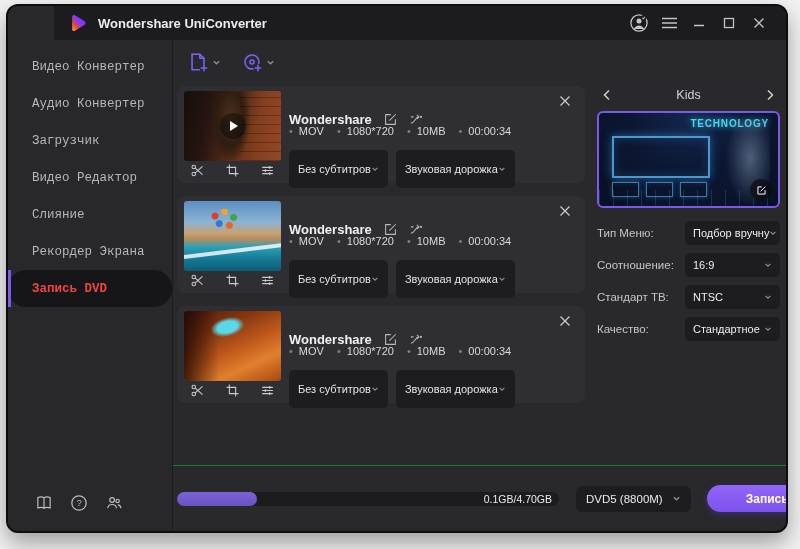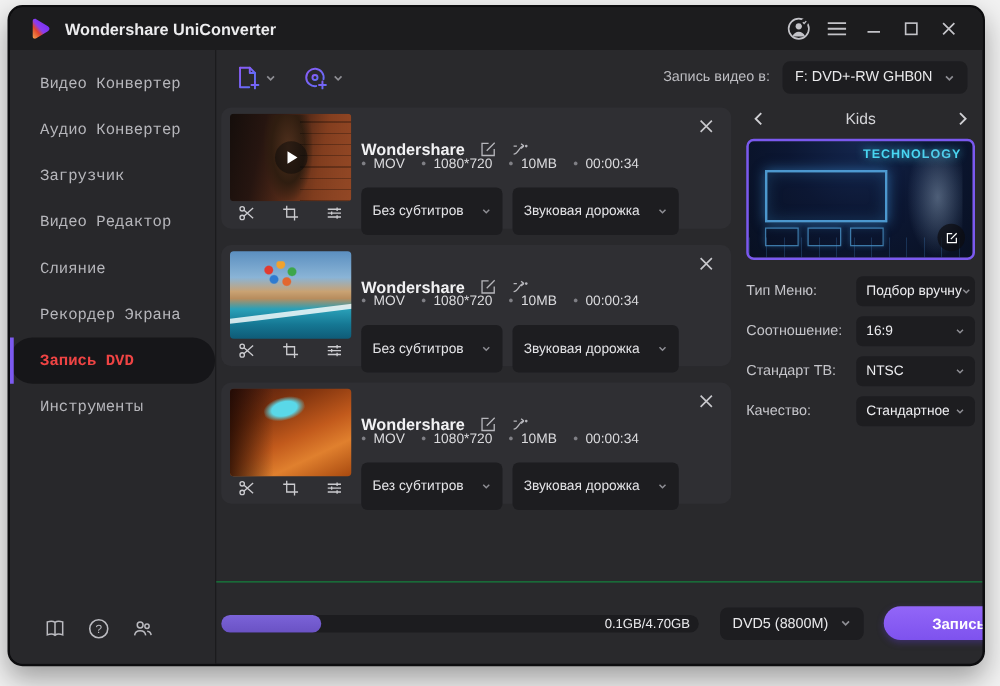--- a/index.html
+++ b/index.html
@@ -10,21 +10,21 @@
     position:relative; overflow:hidden;
     -webkit-font-smoothing:antialiased;
   }
   .window{
     position:absolute; left:6px; top:4px; width:782px; height:529px;
     background:#29292c; border:2px solid #0d0d0f; border-radius:12px;
     box-shadow:0 10px 22px rgba(0,0,0,.35);
     overflow:hidden; display:flex; flex-direction:column;
   }
   
-  .titlebar{ height:34px; flex:none; background:#1c1c1e; display:flex; align-items:center; padding:0 14px; }
+  .titlebar{ height:34px; flex:none; background:#1c1c1e; display:flex; align-items:center; padding:0 14px;margin-left:46px; }
   .logo{ width:20px; height:20px; flex:none; display:flex; }
   .app-title{ margin-left:10px; font-size:13px; font-weight:700; color:#ececee; }
   .tb-controls{ margin-left:auto; display:flex; align-items:center; gap:4px; color:#c3c3c8; }
   .tb-btn{ width:26px; height:24px; display:flex; align-items:center; justify-content:center; cursor:pointer; background:none; border:none; color:#c3c3c8; }
   
   .content{ flex:1; display:flex; min-height:0; }
   .sidebar{ width:165px; flex:none; background:#28282b; border-right:1px solid #1b1b1d; display:flex; flex-direction:column; padding-top:8px; }
   .side-item{ height:37px; flex:none; display:flex; align-items:center; padding-left:24px; font-size:12.5px; color:#b6b6bb; cursor:pointer; position:relative; white-space:nowrap;font-family:Liberation Mono, monospace; }
   .side-item.selected{ background:#161619; color:#ef4444; font-weight:700;border-radius:18px; }
   .side-item.selected::before{ content:""; position:absolute; left:0; top:0; bottom:0; width:3px; background:#7c5af0; }
@@ -49,21 +49,21 @@
   .play-ov{ position:absolute; left:50%; top:50%; transform:translate(-50%,-50%); width:26px; height:26px; border-radius:50%; background:rgba(10,10,10,.5); display:flex; align-items:center; justify-content:center; }
   .play-ov::after{ content:""; margin-left:2px; border-left:8px solid #fff; border-top:5px solid transparent; border-bottom:5px solid transparent; }
   .card-title-row{ position:absolute; left:112px; top:26px; display:flex; align-items:center; gap:11px; }
   .card-title{ font-size:13px; font-weight:700; color:#f1f1f3; }
   .t-ic{ width:15px; height:15px; display:flex; color:#b7b7bc; cursor:pointer; }
   .card-close{ position:absolute; top:9px; right:12px; width:14px; height:14px; color:#c9c9cd; cursor:pointer; display:flex; }
   .card-info{ position:absolute; left:112px; top:39px; display:flex; align-items:center; gap:13px; font-size:11px; color:#dadadd; white-space:nowrap; }
   .info-item{ display:flex; align-items:center; gap:6px; }
   .dot{ color:#808086; font-size:11px; }
   .card-pills{ position:absolute; left:112px; top:64px; display:flex; gap:8px; }
-  .pill{ height:38px; background:#1d1d20; border-radius:5px; display:flex; align-items:center; gap:14px; padding:0 9px; font-size:11px; color:#e4e4e7; cursor:pointer; white-space:nowrap; }
+  .pill{ height:38px; background:#1d1d20; border-radius:5px; display:flex; align-items:center; gap:0; padding:0 9px; font-size:11px; color:#e4e4e7; cursor:pointer; white-space:nowrap; }
   
   .t0{ background:linear-gradient(102deg,#150e0b 0%,#261510 26%,#53281786 50%,#7c3b1d 72%,#8f4927 100%),linear-gradient(180deg,#2a1a12,#522a18); }
   .t0 .hair{ left:28%; top:2%; width:40%; height:96%; background:radial-gradient(ellipse at 50% 38%,#50301d 0%,#2f1d10 48%,transparent 74%); }
   .t0 .bricks{ right:0; top:0; width:42%; height:100%; background:repeating-linear-gradient(0deg,rgba(0,0,0,.28) 0 1px,transparent 1px 9px),linear-gradient(90deg,transparent,rgba(150,70,35,.5)); }
   .t1{ background:linear-gradient(180deg,#5b8fc0 0%,#8ab4d6 30%,#c9a273 46%,#b88d5e 54%,#2aa0b8 66%,#157793 84%,#0f5b77 100%); }
   .t1 .balloons{ left:26%; top:12%; width:30px; height:22px;
     background:radial-gradient(circle at 20% 32%,#e23b30 0 3px,transparent 4px),radial-gradient(circle at 52% 12%,#f0a22e 0 3px,transparent 4px),radial-gradient(circle at 82% 38%,#3da64a 0 3px,transparent 4px),radial-gradient(circle at 34% 66%,#2e7bd0 0 3px,transparent 4px),radial-gradient(circle at 68% 74%,#e2672f 0 3px,transparent 4px); }
   .t1 .carline{ left:-4%; bottom:26%; width:110%; height:4px; background:rgba(255,255,255,.8); transform:rotate(-7deg); }
   .t2{ background:linear-gradient(155deg,#4f1e10 0%,#83350f 28%,#c25a1c 55%,#e0802e 74%,#a8490f 100%); }
   .t2 .sky{ left:28%; top:10%; width:34%; height:26%; background:radial-gradient(ellipse,#5ad8e8 0 44%,transparent 74%); transform:rotate(-14deg); }
@@ -173,23 +173,20 @@
         </div>
       <div class="side-item">
           <span>Слияние</span>
         </div>
       <div class="side-item">
           <span>Рекордер Экрана</span>
         </div>
       <div class="side-item selected">
           <span>Запись DVD</span>
         </div>
-      <div class="side-item">
-          <span>Инструменты</span>
-        </div>
       <div class="side-bottom">
         <span class="sb-ic">
           <svg viewBox="0 0 24 24" width="18" height="18" fill="none" stroke="currentColor" stroke-width="1.6">
               <path d="M12 5.2 C10 3.6 7 3.6 3.8 4.7 v13.8 C7 17.4 10 17.4 12 19 C14 17.4 17 17.4 20.2 18.5 V4.7 C17 3.6 14 3.6 12 5.2 V19"></path>
             </svg>
         </span>
         <span class="sb-ic">
           <svg viewBox="0 0 20 20" width="18" height="18" fill="none" stroke="currentColor" stroke-width="1.4">
               <circle cx="10" cy="10" r="8"></circle>
               <text x="10" y="13.6" font-size="10.5" text-anchor="middle" fill="currentColor" stroke="none" font-family="Liberation Sans, sans-serif">?</text>
@@ -225,31 +222,20 @@
           <svg width="22" height="22" viewBox="0 0 24 24" fill="none" stroke="url(#toolGrad)" stroke-width="1.7" stroke-linecap="round">
             <path d="M19.4 13.5 A7.6 7.6 0 1 0 13 19.5"></path>
               <circle cx="12" cy="12" r="2.2"></circle>
             <path d="M15.5 18.5 h6 M18.5 15.5 v6"></path>
           </svg>
           <span class="chev">
               <svg width="9" height="9" viewBox="0 0 10 10" fill="none" stroke="currentColor" stroke-width="1.5">
                 <path d="M2 3.5l3 3 3-3"></path>
               </svg>
             </span>
-        </div>
-        <div class="toolbar-right">
-          <span class="burn-to-label">Запись видео в:</span>
-          <div class="select-pill">
-            <span>F: DVD+-RW GHB0N</span>
-            <span class="chev">
-                <svg width="9" height="9" viewBox="0 0 10 10" fill="none" stroke="currentColor" stroke-width="1.5">
-                  <path d="M2 3.5l3 3 3-3"></path>
-                </svg>
-              </span>
-          </div>
         </div>
       </div>
 
       <div class="body-row">
 
         <div class="cards">
 
           <div class="card">
             <div class="thumb t0">
               <i class="hair"></i>

